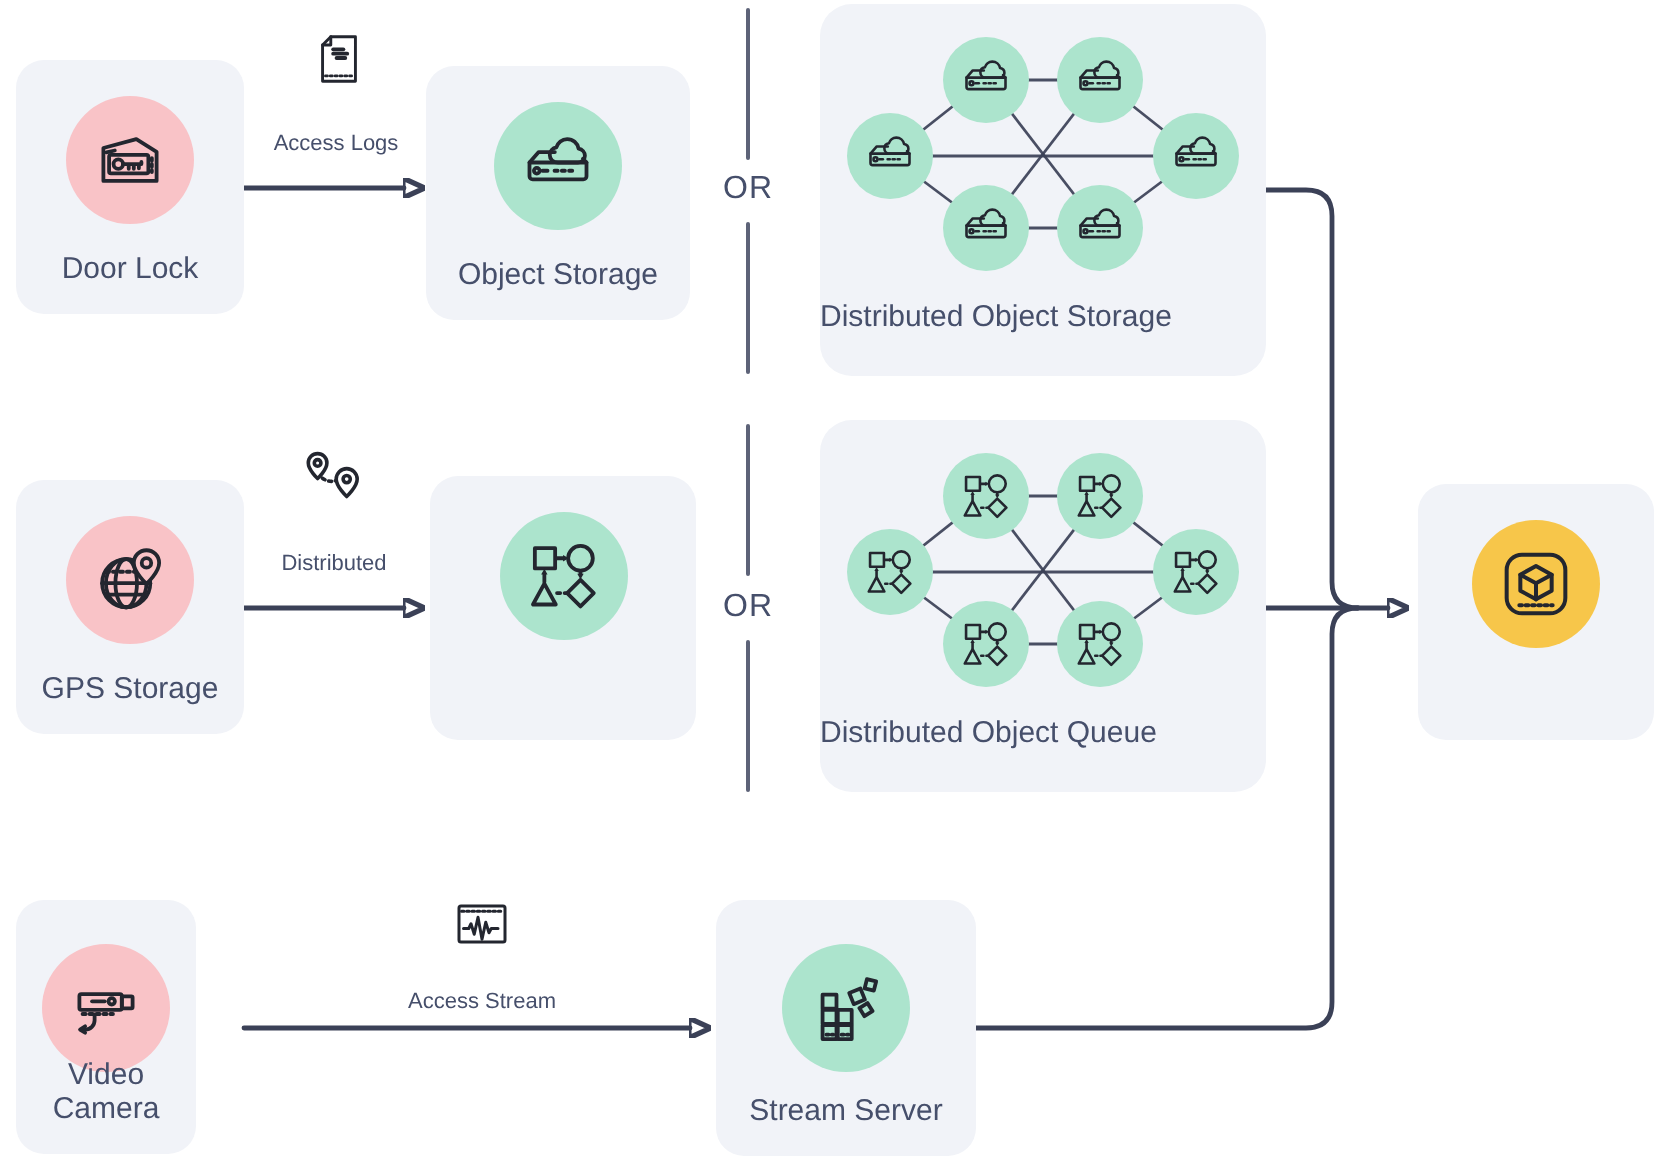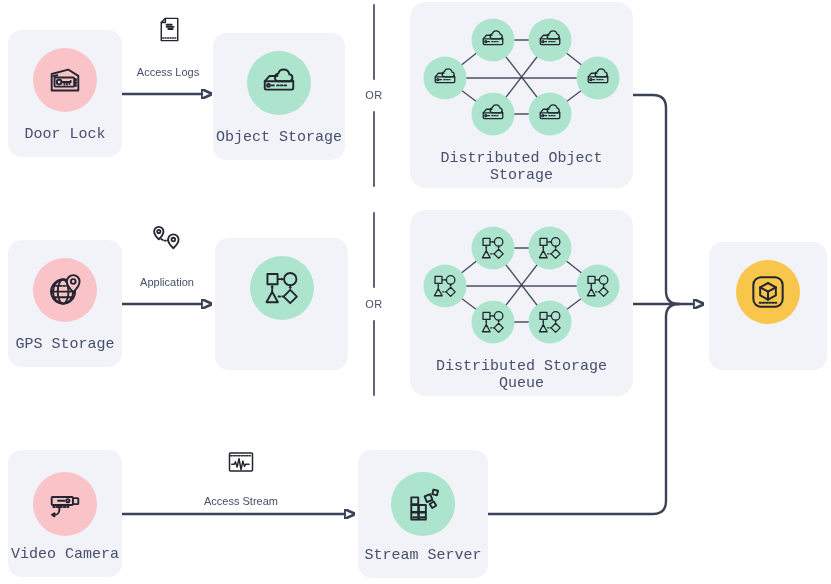--- a/index.html
+++ b/index.html
@@ -7,38 +7,38 @@
     --line:#3b4157; --divider:#5d6378; --text:#464f6b; --ink:#23262f; --canvas-bg:#ffffff;
   }
   html,body{margin:0;padding:0;}
   .canvas{
     position:relative;width:831px;height:584px;background:var(--canvas-bg);
     overflow:hidden;font-family:"Liberation Sans",sans-serif;
   }
   .connectors{position:absolute;left:0;top:0;width:831px;height:584px;pointer-events:none;}
   .connectors path,.connectors line{stroke:var(--line);stroke-width:2.4;fill:none;stroke-linecap:round;}
   .connectors .divider{stroke:var(--divider);stroke-width:2;}
-  .card{position:absolute;background:var(--card-bg);border-radius:14px;font-family:Liberation Mono, monospace;}
+  .card{position:absolute;background:var(--card-bg);border-radius:14px;}
   .card.big{border-radius:16px;}
   .node-circle{position:absolute;left:50%;top:18px;transform:translateX(-50%);
     width:64px;height:64px;border-radius:50%;display:flex;align-items:center;justify-content:center;}
   .node-circle svg{width:38px;height:38px;}
   .pink{background:var(--pink);} .green{background:var(--green);} .yellow{background:var(--yellow);}
   .card-label{position:absolute;left:0;bottom:14px;width:100%;text-align:center;
     color:var(--text);font-size:15px;line-height:17px;}
-  .cluster-label{position:absolute;left:0;top:148px;width:100%;text-align:center;
+  .cluster-label{position:absolute;left:0;top:148px;width:100%;text-align:left;
     color:var(--text);font-size:15px;}
   .cluster-svg{position:absolute;left:0;top:3px;}
   .cluster-svg line{stroke:var(--line);stroke-width:1.4;opacity:.92;}
   .cluster-svg circle{fill:var(--green);}
   .edge-icon{position:absolute;}
   .edge-label{position:absolute;transform:translateX(-50%);color:var(--text);
     font-size:11px;white-space:nowrap;margin-top:12px;}
   .or-label{position:absolute;transform:translate(-50%,-50%);color:var(--text);
-    font-size:11px;letter-spacing:.5px;background:var(--canvas-bg);padding:2px 0;}
+    font-size:16px;letter-spacing:.5px;background:var(--canvas-bg);padding:2px 0;}
   .icon-stroke{stroke:var(--ink);fill:none;stroke-width:1.2;stroke-linecap:round;stroke-linejoin:round;}
   .icon-fill{fill:var(--ink);stroke:none;}
 </style>
 </head>
 <body>
 
 <svg width="0" height="0" style="position:absolute" aria-hidden="true">
   <defs>
     <symbol id="sym-lock" viewBox="0 0 24 24">
       <g class="icon-stroke">
@@ -232,21 +232,21 @@
       <svg>
           <use href="#sym-globe-pin"></use>
         </svg>
     </div>
     <div class="card-label">GPS Storage</div>
   </div>
 
   <svg class="edge-icon" style="left:148px;top:222px" width="36" height="36">
       <use href="#sym-pins"></use>
     </svg>
-  <div class="edge-label" style="left:167px;top:264px">Application</div>
+  <div class="edge-label" style="left:167px;top:264px">Distributed</div>
 
   <div class="card" style="left:215px;top:238px;width:133px;height:132px">
     <div class="node-circle green">
       <svg>
           <use href="#sym-queue"></use>
         </svg>
     </div>
   </div>
 
   <div class="or-label" style="left:374px;top:304px">OR</div>
@@ -268,24 +268,24 @@
         <circle cx="188" cy="73" r="21.5"></circle>
       <circle cx="83" cy="109" r="21.5"></circle>
         <circle cx="140" cy="109" r="21.5"></circle>
       <use href="#sym-queue" x="70" y="22" width="26" height="26"></use>
       <use href="#sym-queue" x="127" y="22" width="26" height="26"></use>
       <use href="#sym-queue" x="22" y="60" width="26" height="26"></use>
       <use href="#sym-queue" x="175" y="60" width="26" height="26"></use>
       <use href="#sym-queue" x="70" y="96" width="26" height="26"></use>
       <use href="#sym-queue" x="127" y="96" width="26" height="26"></use>
     </svg>
-    <div class="cluster-label">Distributed Storage Queue</div>
-  </div>
-
-  <div class="card" style="left:8px;top:450px;width:114px;height:127px">
+    <div class="cluster-label">Distributed Object Queue</div>
+  </div>
+
+  <div class="card" style="left:8px;top:450px;width:90px;height:127px">
     <div class="node-circle pink" style="top:22px">
       <svg>
           <use href="#sym-camera"></use>
         </svg>
     </div>
     <div class="card-label">Video Camera</div>
   </div>
 
   <svg class="edge-icon" style="left:226px;top:447px" width="30" height="30">
       <use href="#sym-wave"></use>

